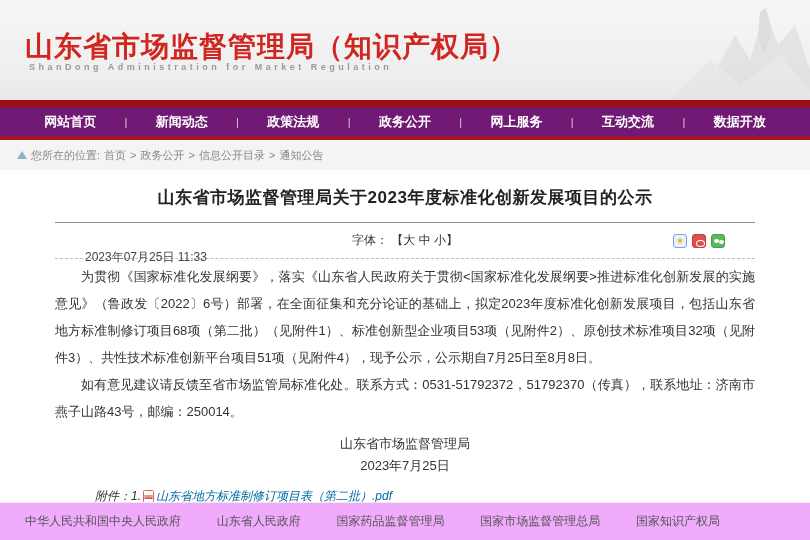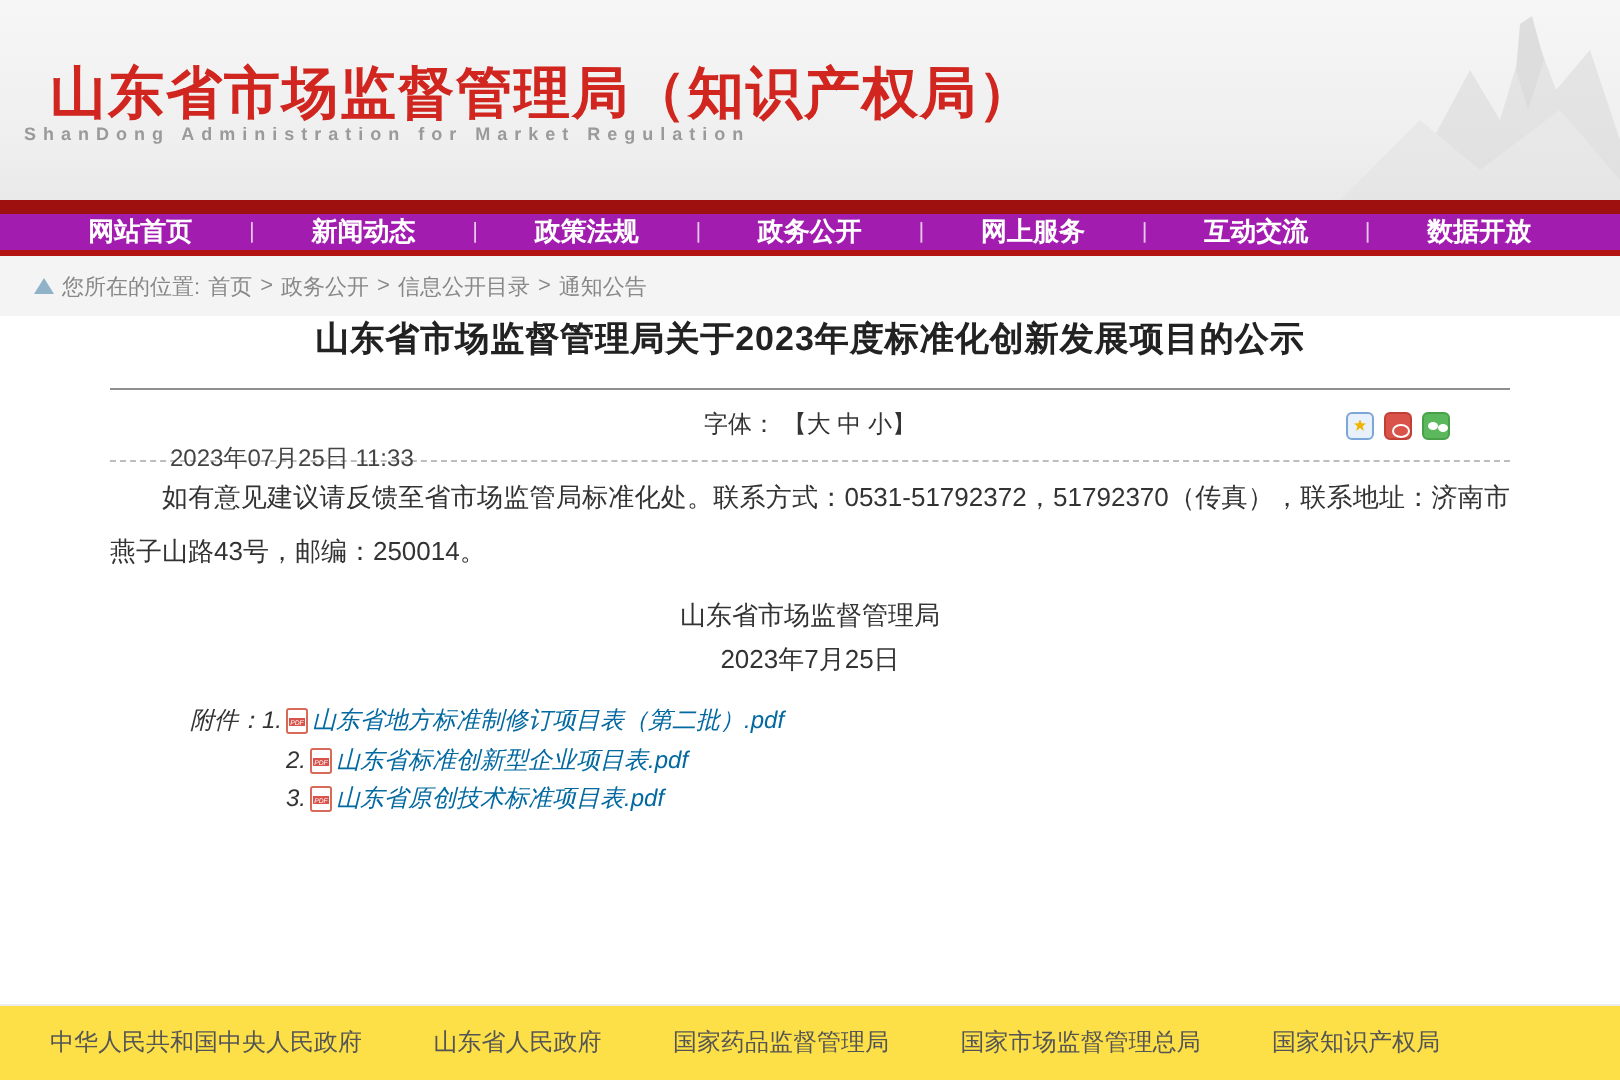--- a/index.html
+++ b/index.html
@@ -4,43 +4,43 @@
 <style>
   * { margin:0; padding:0; box-sizing:border-box; }
   html,body { width:810px; height:540px; overflow:hidden; background:#fff;
     font-family:"Liberation Sans","DejaVu Sans",sans-serif; }
 
   
   .site-header { position:relative; height:100px;
     background:linear-gradient(180deg,#f6f6f6 0%,#efefef 70%,#e9e9e9 100%); overflow:hidden; }
   .site-title { position:absolute; left:25px; top:28px; color:#d0261f;
     font-size:28px; font-weight:bold; letter-spacing:1px; }
-  .site-subtitle { position:absolute; left:12px; top:62px; color:#9a9a9a;
+  .site-subtitle { position:absolute; left:29px; top:62px; color:#9a9a9a;
     font-size:9px; letter-spacing:3.5px; font-weight:bold;text-align:center; }
   .header-art { position:absolute; right:0; top:0; height:100px; width:260px; opacity:.55; }
 
   
-  .main-nav { height:28px; background:#a21caf; border-top:7px solid #9e0f10;
+  .main-nav { height:40px; background:#701a75; border-top:7px solid #9e0f10;
     border-bottom:3px solid #b31412; display:flex; align-items:center;
     justify-content:space-around; padding:0 30px; }
   .nav-item { color:#fff; font-size:13px; font-weight:bold; cursor:pointer; white-space:nowrap; }
   .nav-sep { color:rgba(255,255,255,.75); font-size:11px; font-weight:normal; }
 
   
   .crumb-bar { height:30px; background:#f4f4f4; display:flex; align-items:center;
     padding:0 17px; font-size:11px; color:#888; }
   .crumb-tri { width:0; height:0; border-left:5px solid transparent;
     border-right:5px solid transparent; border-bottom:8px solid #8fb2c9; margin-right:6px; }
   .crumb-bar span { margin-right:4px; }
   .crumb-link { cursor:pointer; }
 
   
   .content { padding:0 55px; }
   .art-title { text-align:center; font-size:17px; font-weight:bold; color:#222;
-    letter-spacing:.5px; }
+    margin-top:16px; letter-spacing:.5px; }
   .title-rule { border:none; border-top:1px solid #8f8f8f; margin-top:13px; }
   .meta-row { display:flex; align-items:center; height:35px; padding:0 30px;
     font-size:12px; color:#444; }
   .meta-date { width:220px;margin-top:34px; }
   .meta-font { flex:1; text-align:center; color:#333; }
   .share-icons { width:220px; display:flex; justify-content:flex-end; gap:5px; }
   .sicon { width:14px; height:14px; border-radius:3px; position:relative; cursor:pointer; }
   .sicon-qzone { background:#e8f1fb; border:1px solid #7aa6d8; }
   .sicon-qzone::after { content:""; position:absolute; left:3px; top:3px; width:6px; height:6px;
     background:#f0b400; clip-path:polygon(50% 0,63% 35%,100% 38%,72% 60%,82% 100%,50% 76%,18% 100%,28% 60%,0 38%,37% 35%); }
@@ -58,21 +58,21 @@
 
   .attach-block { margin:10px 0 0 40px; font-size:12px; color:#333; line-height:19.5px; }
   .attach-row { display:flex; align-items:center;font-style:italic; }
   .attach-row.cont { margin-left:48px; }
   .attach-label { white-space:nowrap; }
   .attach-num { white-space:nowrap; }
   .pdf-ico { display:inline-block; width:11px; height:13px; margin:0 2px; flex:0 0 auto; }
   .attach-link { color:#0369a1; cursor:pointer; text-decoration:none; }
 
   
-  .site-footer { position:absolute; left:0; right:0; bottom:0; height:38px; background:#fde047;
+  .site-footer { position:absolute; left:0; right:0; bottom:0; height:38px; background:#f0abfc;
     border-top:1px solid #ececec; display:flex; align-items:center;
     justify-content:space-between; padding:0 90px 0 25px; }
   .footer-link { font-size:12px; color:#555; cursor:pointer; white-space:nowrap; }
 </style>
 </head>
 <body>
 
 <div class="site-header">
   <div class="site-title">山东省市场监督管理局（知识产权局）</div>
   <div class="site-subtitle">ShanDong Administration for Market Regulation</div>
@@ -120,20 +120,21 @@
     <span class="meta-font">字体： 【大 中 小】</span>
     <span class="share-icons">
       <span class="sicon sicon-qzone"></span>
       <span class="sicon sicon-weibo"></span>
       <span class="sicon sicon-wechat"></span>
     </span>
   </div>
   <hr class="meta-rule">
 
   <div class="art-body">
+    <p>为贯彻《国家标准化发展纲要》，落实《山东省人民政府关于贯彻&lt;国家标准化发展纲要&gt;推进标准化创新发展的实施意见》（鲁政发〔2022〕6号）部署，在全面征集和充分论证的基础上，拟定2023年度标准化创新发展项目，包括山东省地方标准制修订项目68项（第二批）（见附件1）、标准创新型企业项目53项（见附件2）、原创技术标准项目32项（见附件3）、共性技术标准创新平台项目51项（见附件4），现予公示，公示期自7月25日至8月8日。</p>
     <p>如有意见建议请反馈至省市场监管局标准化处。联系方式：0531-51792372，51792370（传真），联系地址：济南市燕子山路43号，邮编：250014。</p>
   </div>
 
   <div class="sig-block">
     <div>山东省市场监督管理局</div>
     <div>2023年7月25日</div>
   </div>
 
   <div class="attach-block">
     <div class="attach-row">

